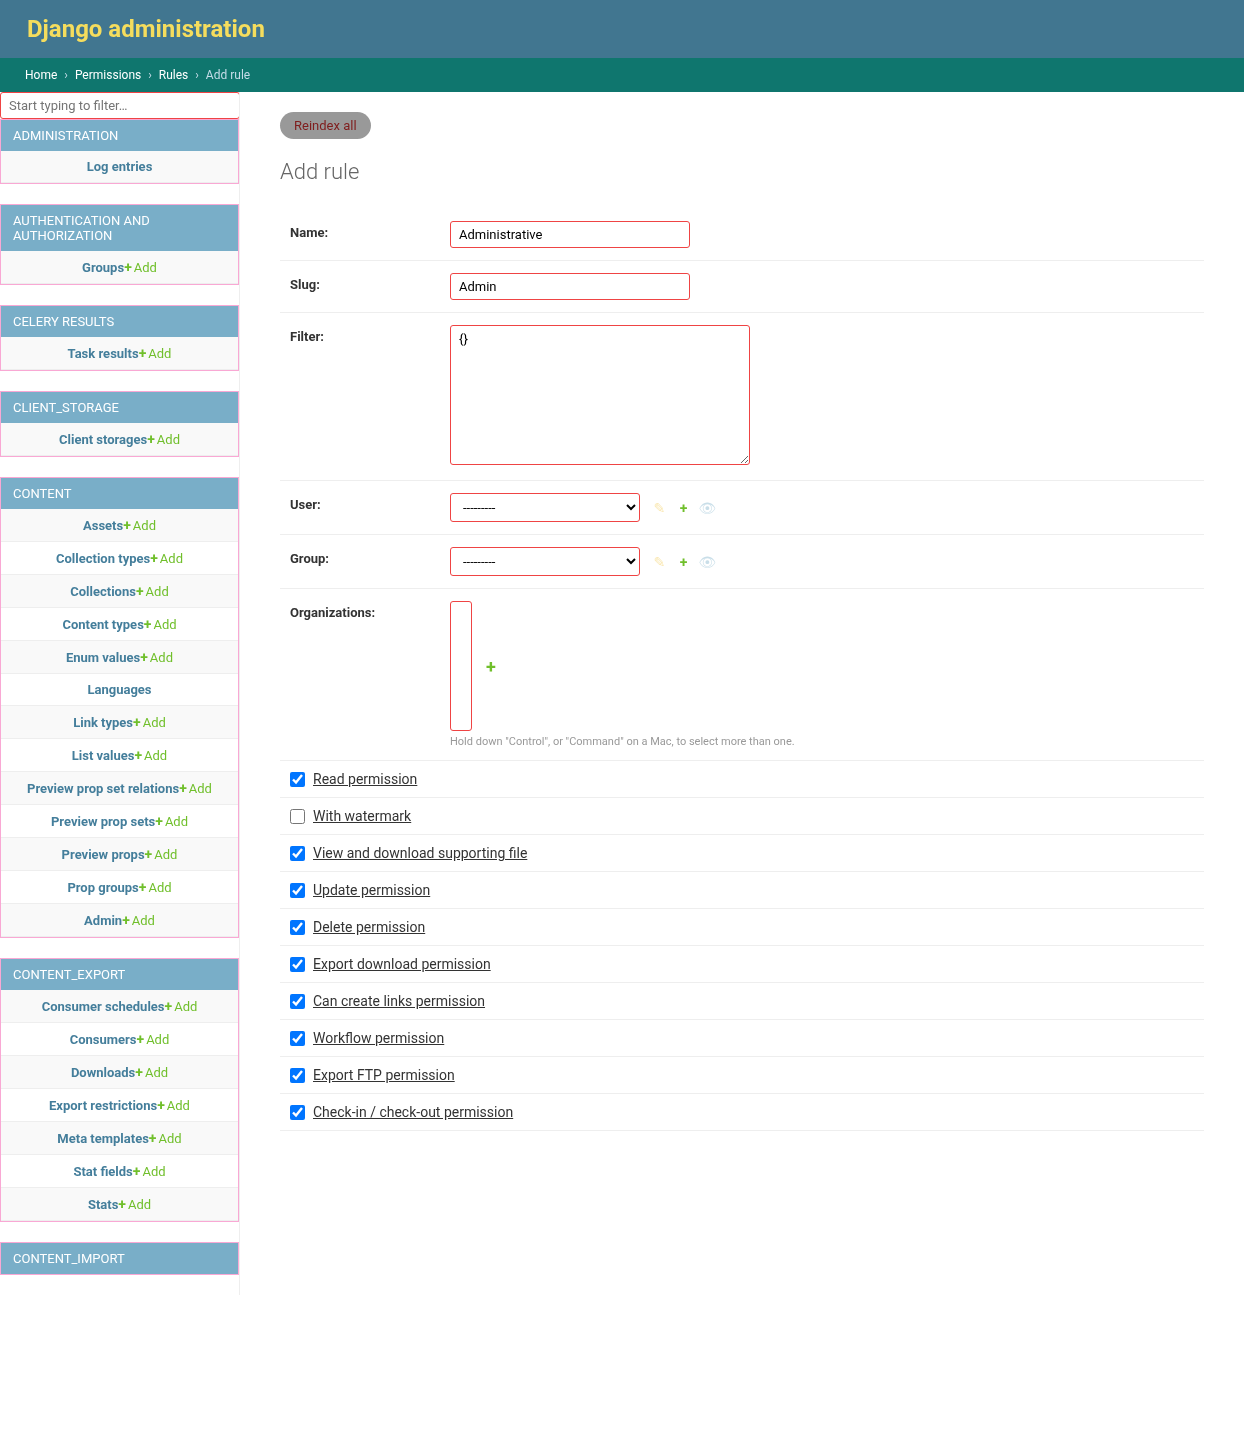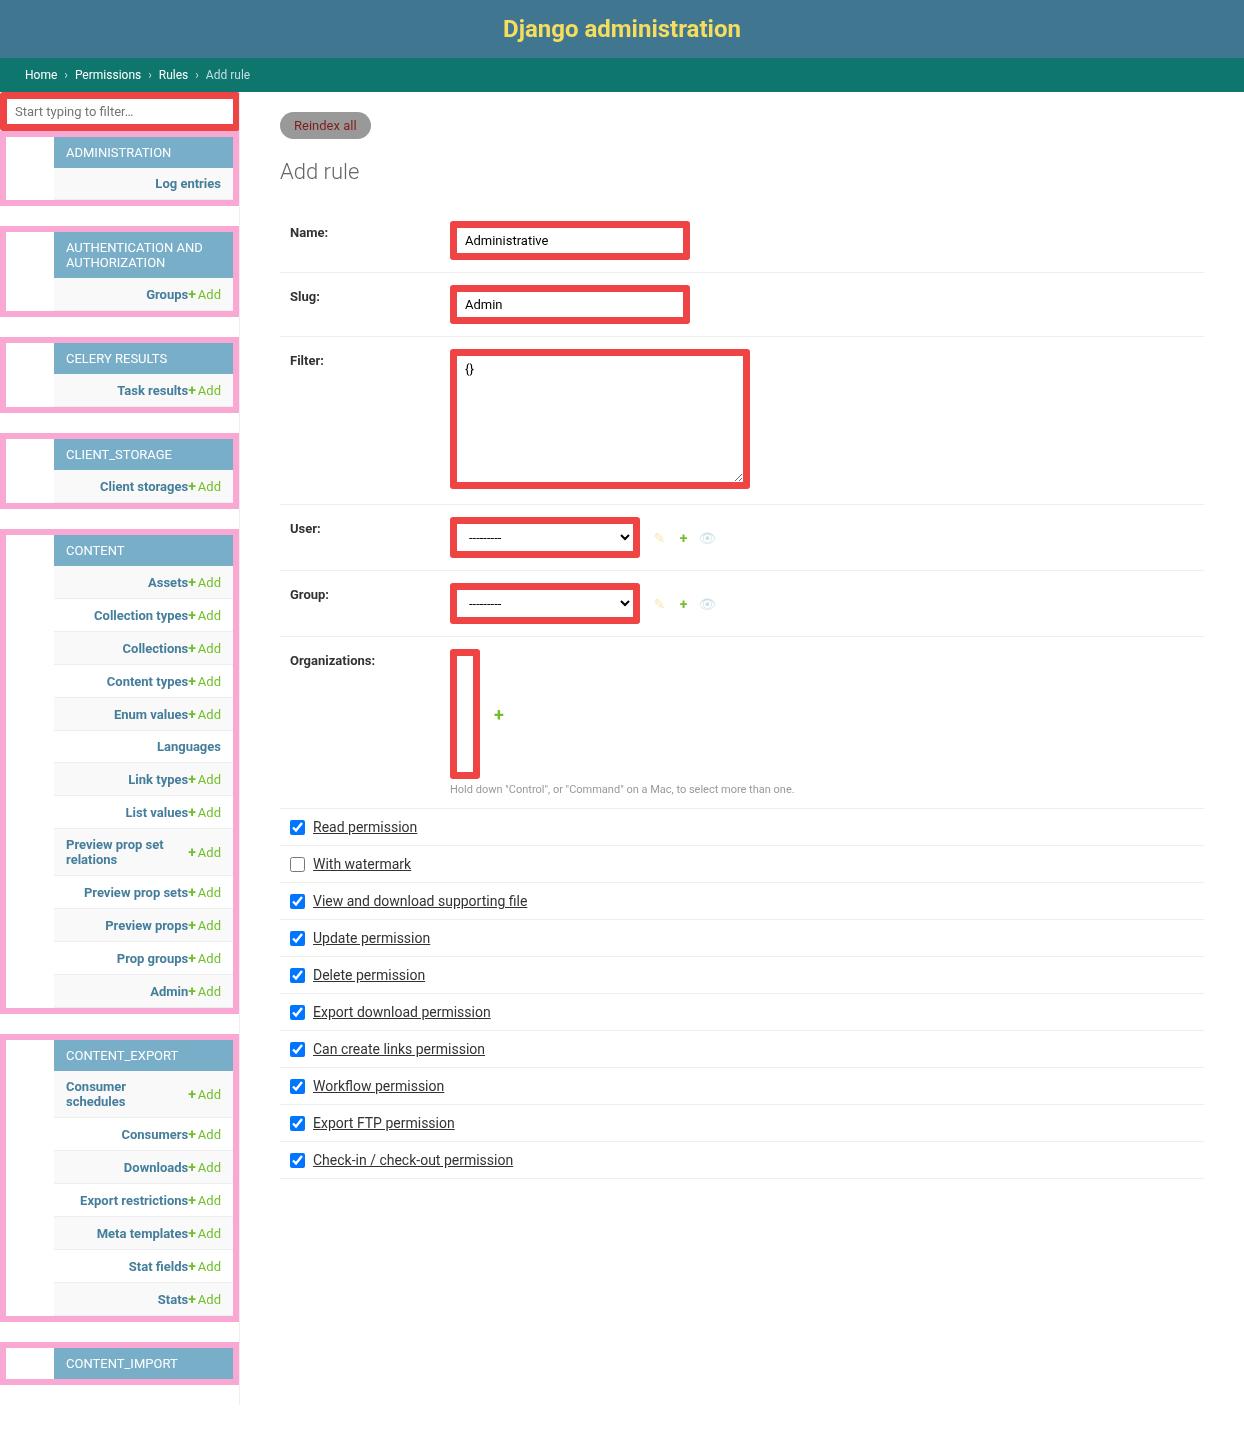--- a/index.html
+++ b/index.html
@@ -1,55 +1,55 @@
 <!DOCTYPE html>
 <html><head>
 <meta charset="utf-8">
 <style>
 * { box-sizing: border-box; margin: 0; padding: 0; }
 body { font-family: "Segoe UI", Roboto, "Helvetica Neue", Arial, sans-serif; font-size: 14px; color: #333; background: #fff; }
 a { text-decoration: none; }
 
-.header { background: #417690; padding: 15px 27px; text-align: center; }
+.header { background: #417690; padding: 15px 27px; }
 .header h1 { color: #f5dd5d; font-size: 24px; font-weight: bold; }
 
 .breadcrumbs { background: #0f766e; color: #c4dce8; padding: 10px 25px; font-size: 12px; }
 .breadcrumbs a { color: #fff; }
 .breadcrumbs span.sep { margin: 0 4px; }
 
 .container { display: flex; }
 
 .sidebar { width: 240px; background: #fff; border-right: 1px solid #eee; position: relative; }
 .sidebar-scroll { overflow-y: auto; max-height: calc(100vh - 90px); }
 .sidebar::-webkit-scrollbar { width: 12px; }
 .sidebar-scroll::-webkit-scrollbar-thumb { background: #ccc; }
 
 .filter-input { width: 100%; padding: 6px 8px; border: 1px solid #ccc; font-size: 13px; color: #666; }
 
-.module { margin-bottom: 20px; border: 6px solid #f9a8d4; padding-left: 48px; }
+.module { margin-bottom: 20px; border: 1px solid #f9a8d4; }
 .module h2 { background: #79aec8; color: #fff; padding: 8px 12px; font-size: 13px; font-weight: 400; text-transform: uppercase; }
-.module-row { display: flex; justify-content: flex-end; align-items: center; padding: 8px 12px; border-bottom: 1px solid #eee; background: #fff; }
+.module-row { display: flex; justify-content: center; align-items: center; padding: 8px 12px; border-bottom: 1px solid #eee; background: #fff; }
 .module-row:nth-child(even) { background: #f9f9f9; }
 .module-row a.model { color: #447e9b; font-weight: bold; font-size: 13px; }
 .module-row a.add { color: #70bf2b; font-size: 13px; display: flex; align-items: center; gap: 2px; }
 .plus-icon { color: #70bf2b; font-weight: bold; font-size: 14px; }
 
 .content { flex: 1; padding: 20px 40px; }
 .object-tools { margin-bottom: 20px; }
 .object-tools a { background: #999; color: #7f1d1d; padding: 6px 14px; border-radius: 15px; font-size: 13px; display: inline-block; }
 
 .content h1 { font-size: 22px; font-weight: 300; color: #666; margin-bottom: 25px; }
 
 .form-row { display: flex; padding: 12px 10px; border-bottom: 1px solid #eee; align-items: flex-start; }
 .form-row.check { padding: 10px 10px; }
 .form-row label.field-label { width: 160px; font-weight: bold; color: #333; font-size: 13px; padding-top: 4px; }
 .form-row .field-content { flex: 1; }
 .form-row .help { font-size: 11px; color: #999; margin-top: 4px; }
 
-input[type="text"], textarea, select { border: 7px solid #ef4444; padding: 5px 8px; font-size: 13px; font-family: inherit; border-radius: 3px; }
+input[type="text"], textarea, select { border: 1px solid #ef4444; padding: 5px 8px; font-size: 13px; font-family: inherit; border-radius: 3px; }
 input[type="text"] { width: 240px; }
 textarea { width: 300px; height: 140px; resize: both; }
 select { width: 190px; background: #fff; }
 select.multi { width: 22px; height: 130px; }
 
 .related-icons { display: inline-flex; align-items: center; gap: 8px; margin-left: 8px; vertical-align: middle; }
 .related-icons span { width: 16px; height: 16px; display: inline-flex; align-items: center; justify-content: center; font-size: 14px; }
 .icon-edit { color: #f0c030; }
 .icon-add { color: #70bf2b; font-weight: bold; }
 .icon-view { color: #79aec8; }

